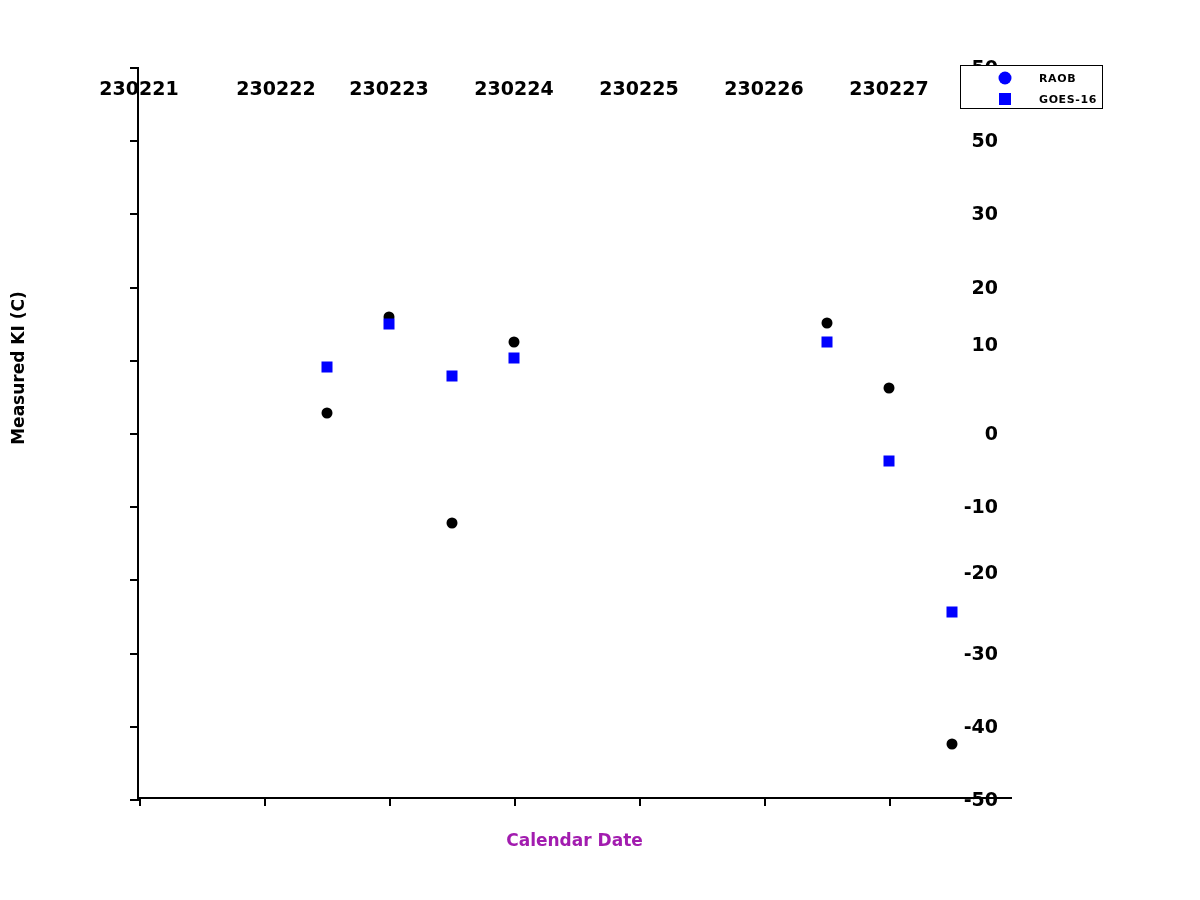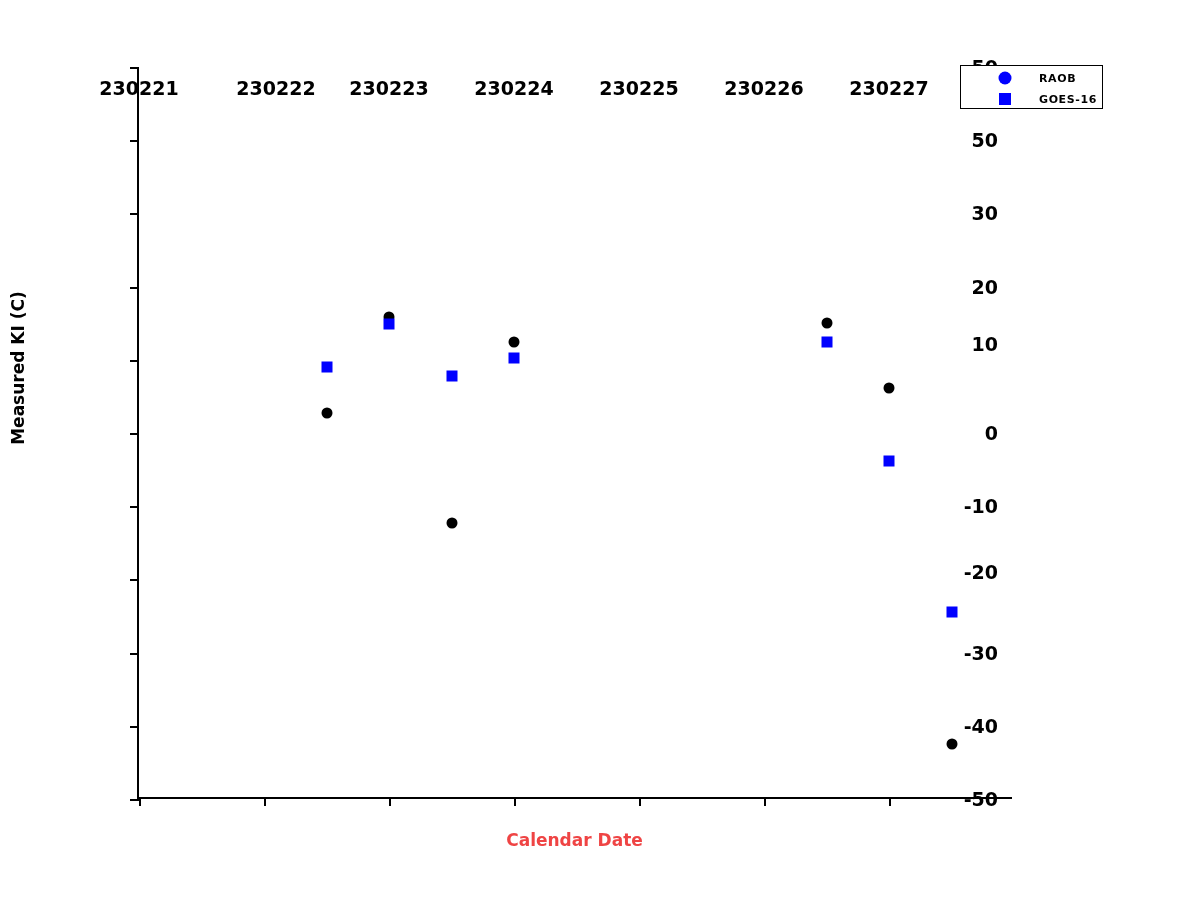--- a/index.html
+++ b/index.html
@@ -70,21 +70,21 @@
     white-space: nowrap;
   }
   #xlabel {
     position: absolute;
     left: 137px;
     top: 830px;
     width: 875px;
     text-align: center;
     font-size: 17px;
     font-weight: bold;
-    color: #ef4444;
+    color: #a21caf;
   }
   #ylabel {
     position: absolute;
     left: -152px;
     top: 358px;
     width: 340px;
     text-align: center;
     font-size: 17px;
     font-weight: bold;
     color: #000000;

